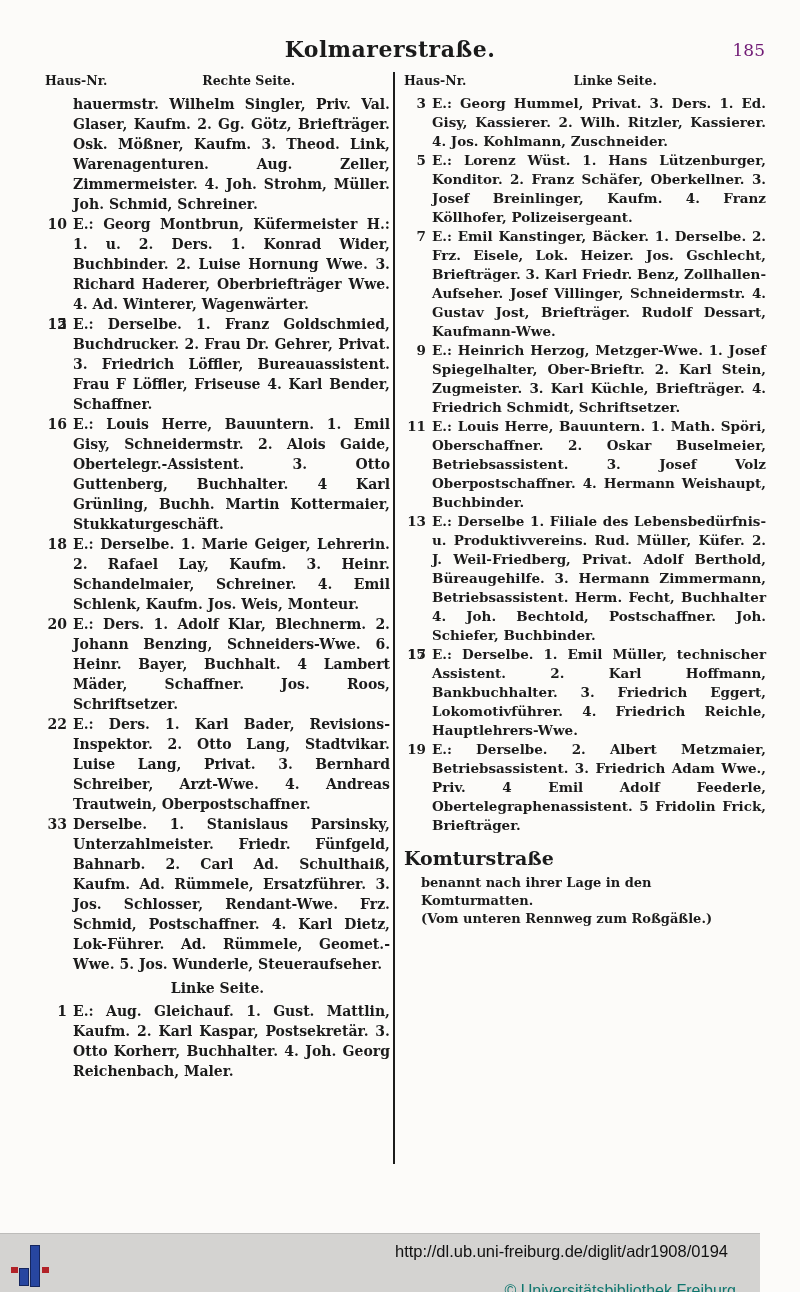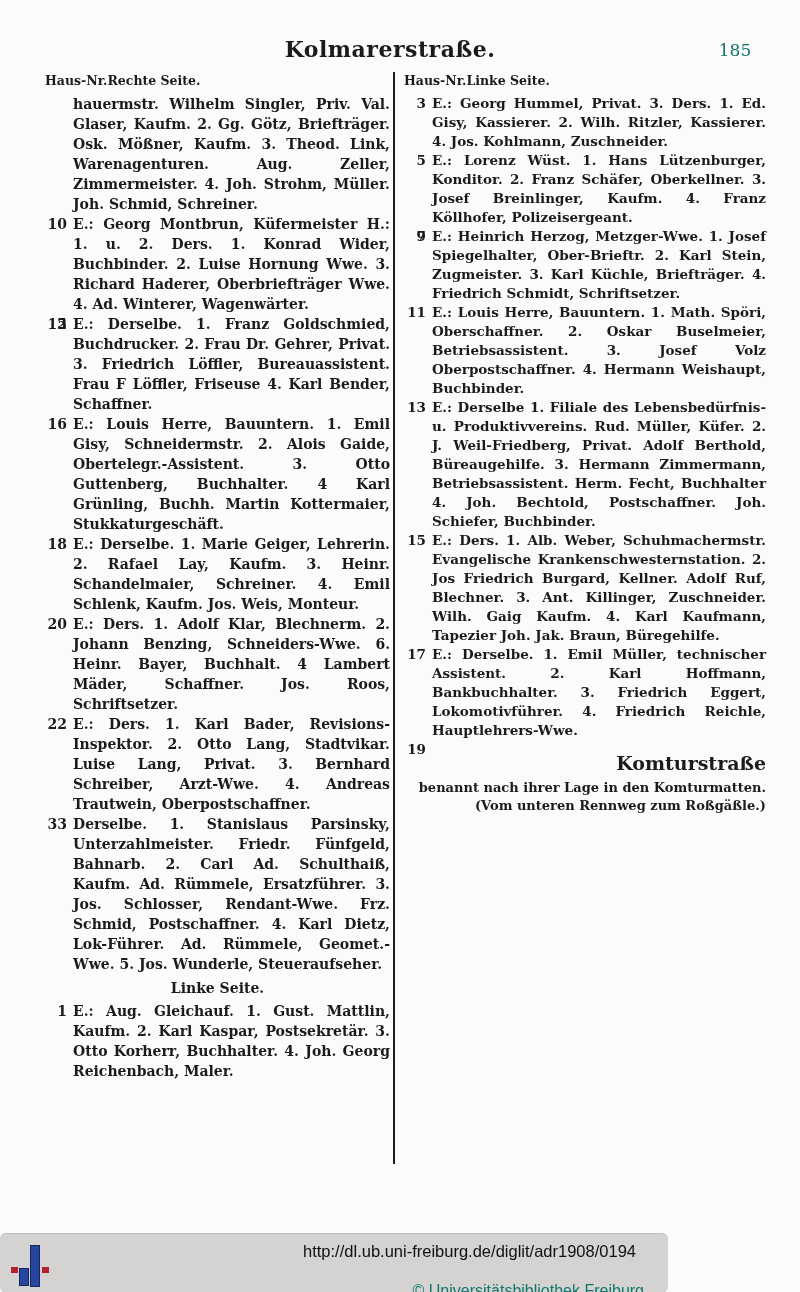--- a/index.html
+++ b/index.html
@@ -7,55 +7,55 @@
     width:800px;height:1292px;position:relative;overflow:hidden;
     background:#fcfbf9;color:#1b1b1b;
     font-family:"DejaVu Serif","Liberation Serif",serif;
   }
   
   .street-title{
     position:absolute;top:36px;left:0;width:780px;text-align:center;
     font-size:22px;font-weight:bold;letter-spacing:.5px;
   }
   .page-number{
-    position:absolute;top:40px;left:705px;width:60px;text-align:center;
-    font-size:17px;color:#0f766e;
+    position:absolute;top:40px;left:705px;width:60px;text-align:right;
+    font-size:17px;color:#701a75;
   }
   
   .colhead{position:absolute;top:73px;font-size:12.5px;font-weight:bold;display:flex;}
   .colhead-left{left:45px;width:345px;}
   .colhead-right{left:404px;width:360px;}
   .colhead .house{flex:0 0 auto;}
-  .colhead .side{flex:1;}
+  .colhead .side{flex:1;text-align:center;}
   
   .divider{position:absolute;left:393px;top:72px;width:2px;height:1092px;background:#1c1c1c;}
   
   .col{position:absolute;top:94px;}
   .col-left{left:45px;width:345px;font-size:14px;line-height:20px;}
   .col-right{left:404px;width:362px;font-size:13.5px;line-height:19px;}
   .col{font-weight:bold;}
   .entry{position:relative;padding-left:28px;text-align:justify;hyphens:auto;-webkit-hyphens:auto;}
   .entry .num{position:absolute;left:0;top:0;width:22px;text-align:right;}
   .side-subheading{text-align:center;font-weight:bold;margin:4px 0 3px 0;}
   
   .cross-row{text-align:center;margin:6px 0 5px 0;font-weight:bold;}
   .cross-glyph{
     display:inline-block;width:13px;height:13px;vertical-align:-2px;margin-right:7px;
     background:
       linear-gradient(#1b1b1b,#1b1b1b) center/100% 3px no-repeat,
       linear-gradient(#1b1b1b,#1b1b1b) center/3px 100% no-repeat;
   }
   
   .next-street{margin-top:14px;}
-  .next-street-title{text-align:right;font-size:19px;font-weight:bold;margin-bottom:6px;}
-  .next-street-sub{text-align:right;font-size:13px;font-weight:bold;line-height:18px;}
+  .next-street-title{text-align:left;font-size:19px;font-weight:bold;margin-bottom:6px;}
+  .next-street-sub{text-align:left;font-size:13px;font-weight:bold;line-height:18px;margin-left:17px;}
   
   .footer-bar{
-    position:absolute;left:0;top:1233px;width:668px;height:59px;
-    background:#d4d3d1;border-top:1px solid #bdbcba;border-radius:6px;
+    position:absolute;left:0;top:1233px;width:760px;height:59px;
+    background:#d4d3d1;border-top:1px solid #bdbcba;
   }
   .logo{position:absolute;left:0;top:0;width:60px;height:59px;}
   .logo .bar-tall{position:absolute;left:30px;top:11px;width:10px;height:42px;background:#2746a0;border:1px solid #15265e;box-sizing:border-box;}
   .logo .bar-short{position:absolute;left:19px;top:34px;width:10px;height:18px;background:#2746a0;border:1px solid #15265e;box-sizing:border-box;}
   .logo .sq-left{position:absolute;left:11px;top:33px;width:7px;height:6px;background:#b22228;}
   .logo .sq-right{position:absolute;left:42px;top:33px;width:7px;height:6px;background:#b22228;}
   .footer-url{
     position:absolute;right:32px;top:8px;font-size:16.5px;color:#111;
     font-family:"Liberation Sans","DejaVu Sans",sans-serif;font-stretch:condensed;
   }
@@ -128,43 +128,44 @@
   <div class="entry">
     <span class="num">3</span>
     <span>E.: Georg Hummel, Privat. 3. Ders. 1. Ed. Gisy, Kassierer. 2. Wilh. Ritzler, Kassierer. 4. Jos. Kohlmann, Zuschneider.</span>
   </div>
   <div class="entry">
     <span class="num">5</span>
     <span>E.: Lorenz Wüst. 1. Hans Lützenburger, Konditor. 2. Franz Schäfer, Oberkellner. 3. Josef Breinlinger, Kaufm. 4. Franz Köllhofer, Polizeisergeant.</span>
   </div>
   <div class="entry">
     <span class="num">7</span>
+    <span>E.: Emil Kanstinger, Bäcker. 1. Derselbe. 2. Frz. Eisele, Lok. Heizer. Jos. Gschlecht, Briefträger. 3. Karl Friedr. Benz, Zollhallen-Aufseher. Josef Villinger, Schneidermstr. 4. Gustav Jost, Briefträger. Rudolf Dessart, Kaufmann-Wwe.</span>
   </div>
   <div class="entry">
     <span class="num">9</span>
     <span>E.: Heinrich Herzog, Metzger-Wwe. 1. Josef Spiegelhalter, Ober-Brieftr. 2. Karl Stein, Zugmeister. 3. Karl Küchle, Briefträger. 4. Friedrich Schmidt, Schriftsetzer.</span>
   </div>
   <div class="entry">
     <span class="num">11</span>
     <span>E.: Louis Herre, Bauuntern. 1. Math. Spöri, Oberschaffner. 2. Oskar Buselmeier, Betriebsassistent. 3. Josef Volz Oberpostschaffner. 4. Hermann Weishaupt, Buchbinder.</span>
   </div>
   <div class="entry">
     <span class="num">13</span>
     <span>E.: Derselbe 1. Filiale des Lebensbedürfnis- u. Produktivvereins. Rud. Müller, Küfer. 2. J. Weil-Friedberg, Privat. Adolf Berthold, Büreaugehilfe. 3. Hermann Zimmermann, Betriebsassistent. Herm. Fecht, Buchhalter 4. Joh. Bechtold, Postschaffner. Joh. Schiefer, Buchbinder.</span>
   </div>
   <div class="entry">
     <span class="num">15</span>
-    <span>E.: Ders. 1. Alb. Weber, Schuhmachermstr. Evangelische Krankenschwesternstation. 2. Jos Friedrich Burgard, Kellner. Adolf Ruf, Blechner. 3. Ant. Killinger, Zuschneider. Wilh. Gaig Kaufm. 4. Karl Kaufmann, Tapezier Joh. Jak. Braun, Büregehilfe.</span>
   </div>
   <div class="entry">
     <span class="num">17</span>
     <span>E.: Derselbe. 1. Emil Müller, technischer Assistent. 2. Karl Hoffmann, Bankbuchhalter. 3. Friedrich Eggert, Lokomotivführer. 4. Friedrich Reichle, Hauptlehrers-Wwe.</span>
   </div>
   <div class="entry">
     <span class="num">19</span>
+    <span>E.: Derselbe. 2. Albert Metzmaier, Betriebsassistent. 3. Friedrich Adam Wwe., Priv. 4 Emil Adolf Feederle, Obertelegraphenassistent. 5 Fridolin Frick, Briefträger.</span>
   </div>
   <div class="next-street">
     <div class="next-street-title">Komturstraße</div>
     <div class="next-street-sub">benannt nach ihrer Lage in den Komturmatten.</div>
     <div class="next-street-sub">(Vom unteren Rennweg zum Roßgäßle.)</div>
   </div>
 </div>
 
 <div class="footer-bar">
   <div class="logo">

